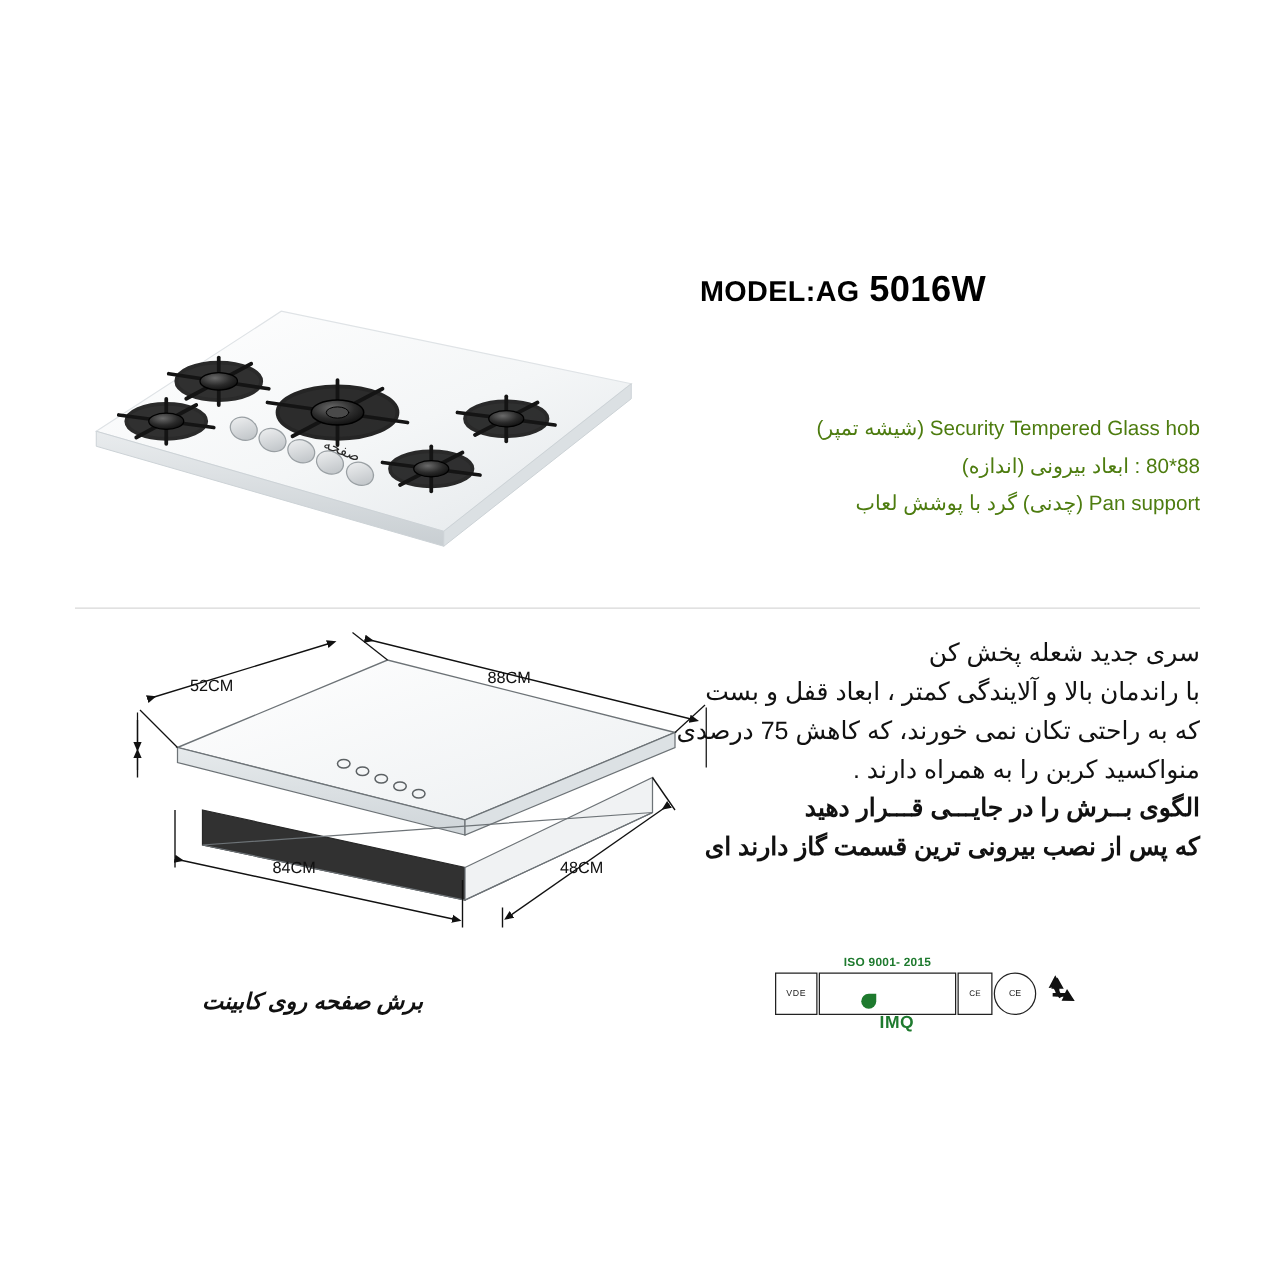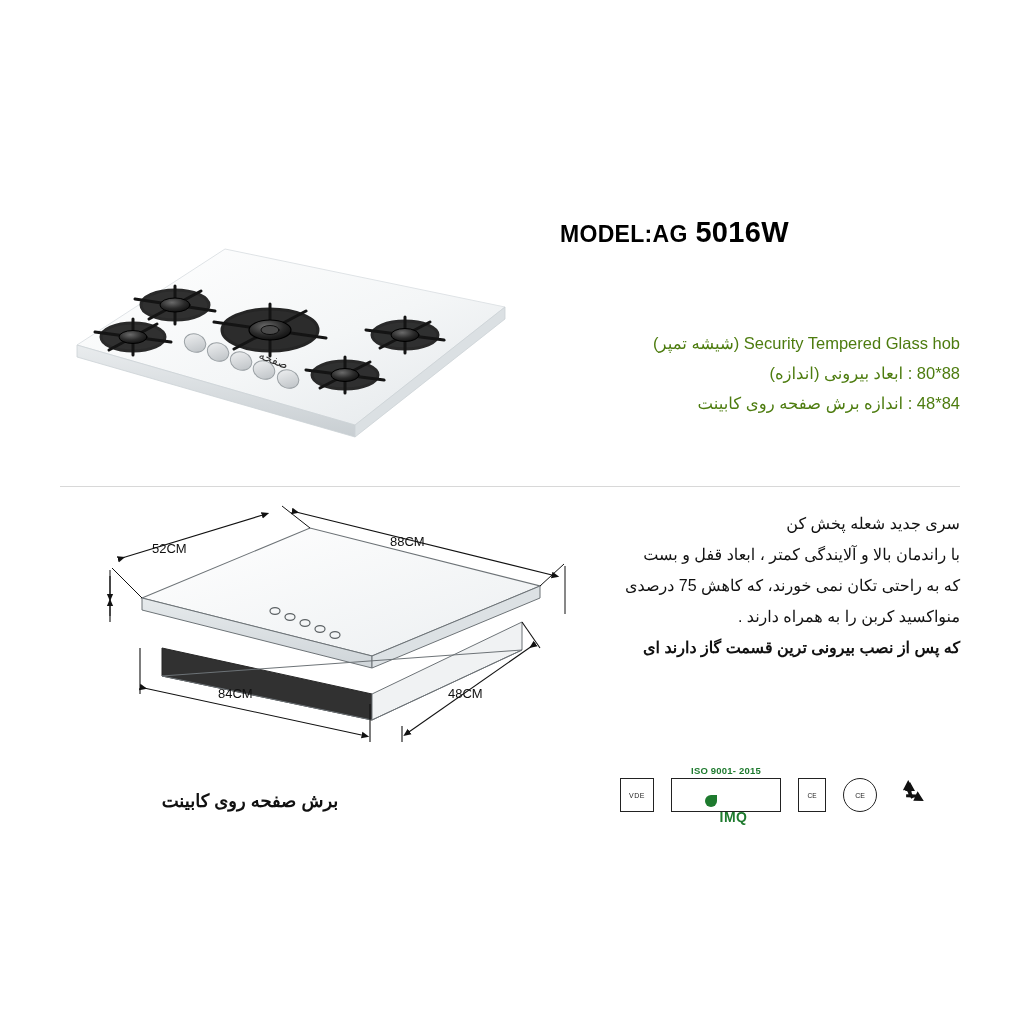--- a/index.html
+++ b/index.html
@@ -49,34 +49,34 @@
   
   .desc {
     position: absolute;
     left: 540px; top: 508px;
     width: 420px;
     direction: rtl;
     text-align: right;
   }
   .desc p {
     margin: 0;
-    font-size: 16px;
+    font-size: 20px;
     line-height: 31px;
     color: #111;
     white-space: nowrap;
   }
   .desc p.bold { font-weight: bold; }
 
   
   .certs {
     position: absolute;
     left: 620px; top: 778px;
     display: flex;
     align-items: center;
-    gap: 17px;
+    gap: 1px;
     direction: ltr;
   }
   .cert-box {
     border: 1.6px solid #222;
     height: 34px;
     display: flex;
     align-items: center;
     justify-content: center;
     padding: 0 4px;
     background: #fff;
@@ -120,20 +120,21 @@
   
   .caption {
     position: absolute;
     left: 120px; top: 790px;
     width: 260px;
     direction: rtl;
     text-align: center;
     font-size: 18px;
     font-weight: bold;
     color: #111;
+    font-style: italic;
   }
 
   
   .photo { position: absolute; left: 55px; top: 215px; width: 470px; height: 250px; }
 
   
   .drawing { position: absolute; left: 70px; top: 498px; width: 520px; height: 260px; }
 </style>
 </head>
 <body>
@@ -237,30 +238,31 @@
   </div>
 
   <div class="model-title">
     <span class="model-label">MODEL:AG</span>
     <span class="model-value">5016W</span>
   </div>
 
   <div class="spec-list">
     <div class="spec-row">Security Tempered Glass hob  (شیشه تمپر)</div>
     <div class="spec-row">88*80 : ابعاد بیرونی (اندازه)</div>
-    <div class="spec-row">84*48 :  اندازه برش صفحه روی کابینت</div>
+    <div class="spec-row">Pan ѕupport (چدنی) گرد با پوشش لعاب</div>
   </div>
 
   <div class="divider"></div>
 
   <div class="desc">
     <p>سری جدید شعله پخش کن</p>
     <p>با راندمان بالا و آلایندگی کمتر ، ابعاد قفل و بست</p>
     <p>که به راحتی تکان نمی خورند، که کاهش  75 درصدی</p>
     <p>منواکسید کربن را به همراه دارند .</p>
+    <p class="bold">الگوی بــرش را در جایـــی قـــرار دهید</p>
     <p class="bold">که پس از نصب بیرونی ترین قسمت گاز دارند ای</p>
   </div>
 
   <div class="drawing">
     <svg viewBox="0 0 520 260" width="520" height="260" xmlns="http://www.w3.org/2000/svg">
       <defs>
         <linearGradient id="slabTop" x1="0" y1="0" x2="1" y2="1">
           <stop offset="0%" stop-color="#ffffff"></stop>
           <stop offset="100%" stop-color="#eceff1"></stop>
         </linearGradient>

